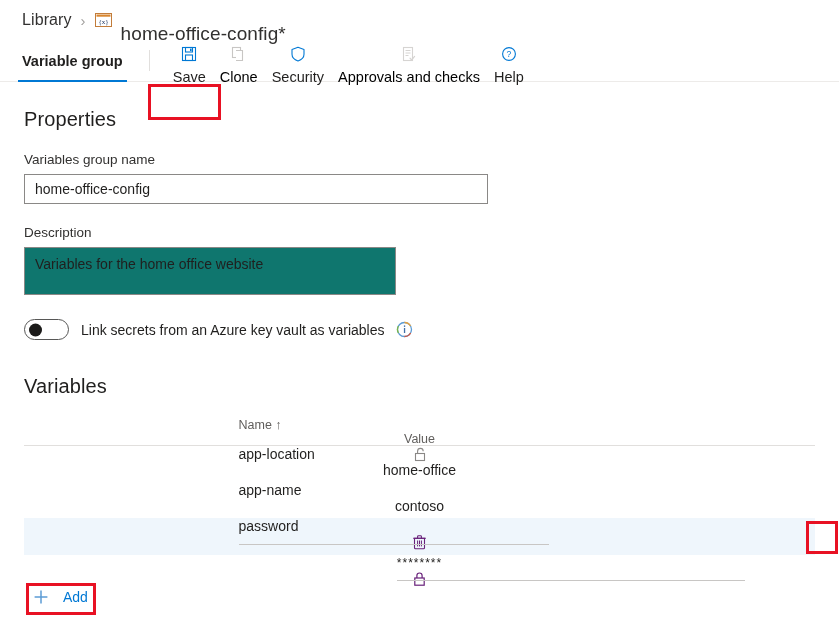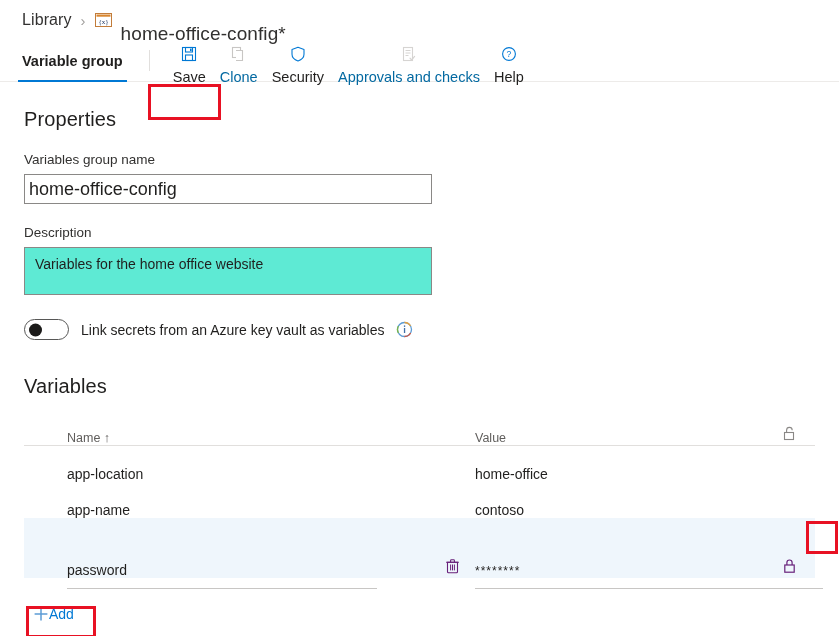--- a/index.html
+++ b/index.html
@@ -78,21 +78,21 @@
     display: flex;
     align-items: center;
     gap: 7px;
     height: 30px;
     padding: 0 7px;
     font-size: 14.5px;
     color: #201f1e;
     white-space: nowrap;
     flex-direction: column;
   }
-  .tb-item.disabled { color: #0369a1; }
+  .tb-item.disabled { color: #000000; }
   .tb-item .tb-ico {
     width: 16px; height: 16px;
     display: inline-flex;
     align-items: center; justify-content: center;
     flex: 0 0 auto;
   }
 
   
   .redbox {
     position: absolute;
@@ -113,36 +113,36 @@
   #properties-heading { margin-top: 26px; }
   #variables-heading  { margin-top: 35px; }
 
   .field-label {
     font-size: 13.5px;
     color: #323130;
     margin-top: 21px;
     margin-bottom: 7px;
   }
   .text-input {
-    width: 408px;
+    width: 464px;
     height: 30px;
     border: 1px solid #8a8886;
     background: #fff;
     font-family: "Liberation Sans", sans-serif;
-    font-size: 18px;
-    color: #201f1e;
-    padding: 0 4px;
+    font-size: 14px;
+    color: #201f1e;
+    padding: 0 10px;
     display: flex;
     align-items: center;
   }
   .text-area {
-    width: 408px;
+    width: 372px;
     height: 48px;
     border: 1px solid #8a8886;
-    background: #5eead4;
+    background: #0f766e;
     font-size: 14px;
     color: #201f1e;
     padding: 8px 10px;
   }
 
   
   .toggle-row {
     display: flex;
     align-items: center;
     margin-top: 24px;
@@ -174,33 +174,34 @@
     align-items: center; justify-content: center;
   }
 
   
   .vtable {
     margin-top: 20px;
     width: 100%;
   }
   .vrow {
     display: flex;
-    align-items: flex-end;
+    align-items: center;
     position: relative;
+    flex-direction: column;
   }
   .vhead {
     height: 28px;
     border-bottom: 1px solid #e1dfdd;
   }
   .vhead .c-name, .vhead .c-value {
     font-size: 12.5px;
     color: #605e5c;
   }
   .vbody-row { height: 36px; }
-  .vbody-row.selected { background: #eff6fc; height: 60px; }
+  .vbody-row.selected { background: #eff6fc; height: 37px; }
 
   .c-spacer { width: 43px; flex: 0 0 auto; }
   .c-name   { width: 362px; flex: 0 0 auto; font-size: 14px; color: #201f1e; position: relative; }
   .c-del    { width: 46px;  flex: 0 0 auto; display: flex; align-items: center; justify-content: center; }
   .c-value  { flex: 1 1 auto; font-size: 14px; color: #201f1e; position: relative; }
   .c-lock   { width: 52px; flex: 0 0 auto; display: flex; align-items: center; justify-content: center; }
 
   .editline {
     position: absolute;
     left: 0; bottom: -11px;
@@ -210,21 +211,22 @@
   .c-name  .editline { width: 310px; }
   .c-value .editline { width: 348px; }
   .secret-val { letter-spacing: 1px; font-size: 12px; color: #201f1e; }
 
   #lock-redbox { position: absolute; right: 1px; top: 521px; width: 32px; height: 33px; border: 3px solid #e81123; }
 
   
   .add-wrap { position: relative; margin-top: 28px; margin-left: 2px; width: 70px; }
   .add-btn {
     display: inline-flex;
-    gap: 0;
+    align-items: center;
+    gap: 14px;
     height: 28px;
     padding: 0 7px;
     color: #0078d4;
     font-size: 14px;
   }
   .plus-icon { width: 16px; height: 16px; display: inline-flex; align-items: center; justify-content: center; }
   #add-redbox { left: 0; top: 0; width: 70px; height: 32px; }
 </style>
 </head>
 <body>

